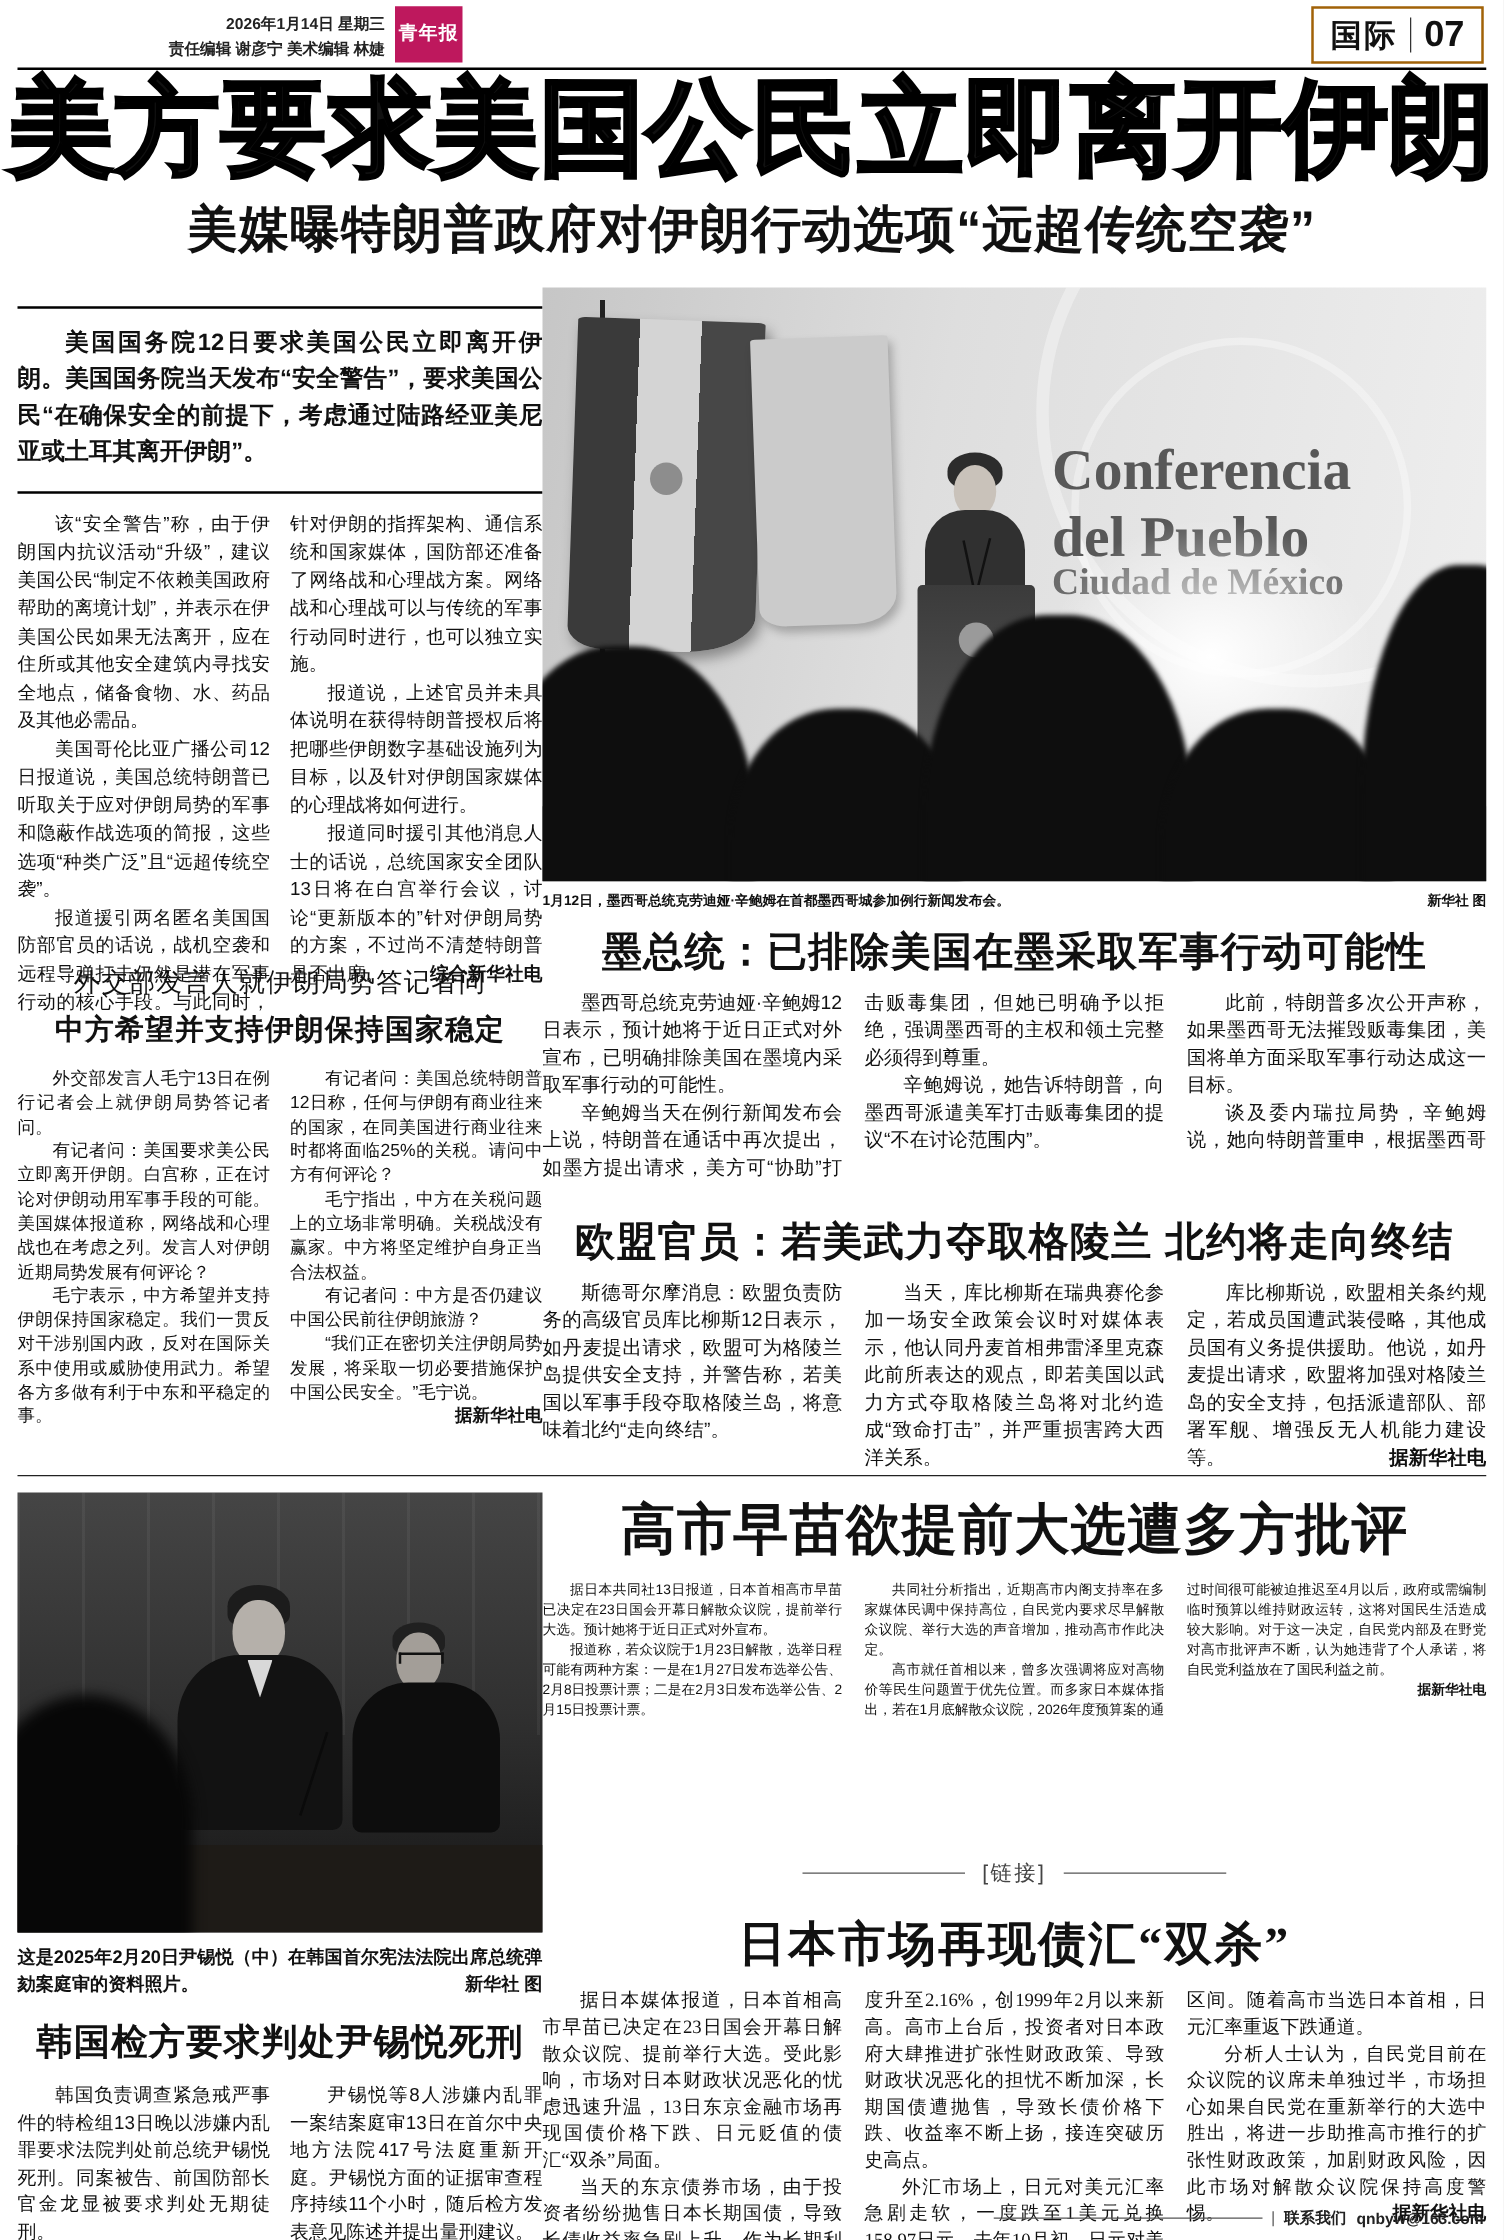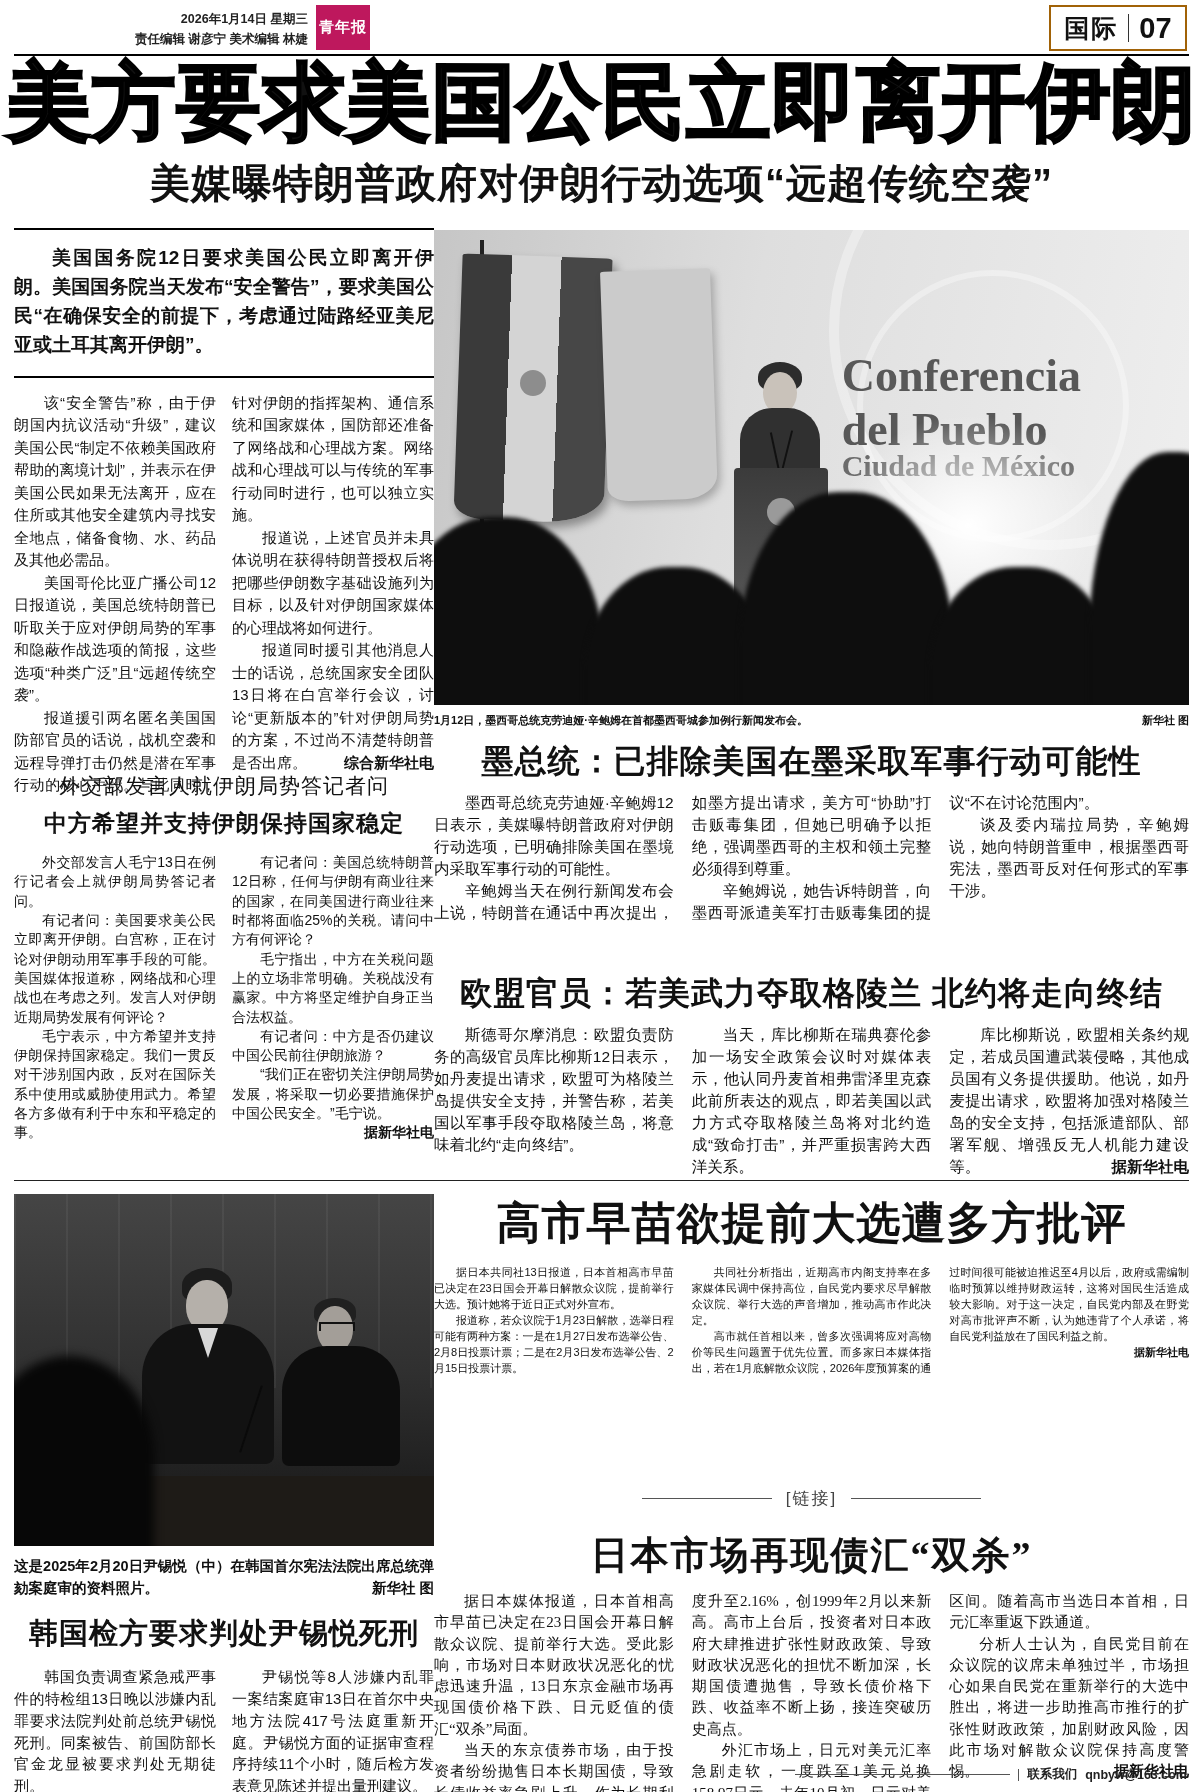--- a/index.html
+++ b/index.html
@@ -21,21 +21,21 @@
   .main-headline{position:absolute;top:58px;left:0;width:100%;text-align:center;
                  font-size:84px;font-weight:900;letter-spacing:1px;line-height:1.05;
                  -webkit-text-stroke:2.5px #000;}
   .sub-headline{position:absolute;top:156px;left:0;width:100%;text-align:center;
                 font-size:40px;font-weight:700;letter-spacing:1px;}
   
   .para{margin:0;text-indent:2em;text-align:justify;}
   .byline{float:right;font-weight:bold;}
   .center{text-align:center;}
   
-  .col-left{position:absolute;left:14px;top:228px;width:420px;}
+  .col-left{position:absolute;left:14px;top:245px;width:420px;}
   .lead-rule-top{border-top:2px solid #000;}
   .lead-par{font-size:19px;font-weight:bold;line-height:1.52;margin:14px 0 0 0;}
   .lead-rule-mid{border-top:2px solid #000;margin:16px 0 14px 0;}
   .lead-body{column-count:2;column-gap:16px;height:438px;overflow:hidden;
              font-size:15px;line-height:1.5;}
   
   .mfa{position:absolute;left:14px;top:772px;width:420px;}
   .mfa-kicker{font-size:21px;font-weight:500;letter-spacing:1px;}
   .mfa-headline{font-size:23px;font-weight:800;letter-spacing:1px;margin-top:8px;}
   .mfa-body{column-count:2;column-gap:16px;height:318px;overflow:hidden;margin-top:14px;
@@ -199,23 +199,24 @@
       <div class="sil s3"></div>
       <div class="sil s4"></div>
       <div class="sil s5"></div>
     </div>
     <div class="caption-row">
       <span>1月12日，墨西哥总统克劳迪娅·辛鲍姆在首都墨西哥城参加例行新闻发布会。</span>
       <span>新华社 图</span>
     </div>
     <div class="story-headline center">墨总统：已排除美国在墨采取军事行动可能性</div>
     <div class="mex-body">
-        <p class="para">墨西哥总统克劳迪娅·辛鲍姆12日表示，美媒曝特朗普政府对伊朗行动选项，已明确排除美国在墨境内采取军事行动的可能性。</p>
+        <p class="para">墨西哥总统克劳迪娅·辛鲍姆12日表示，预计她将于近日正式对外宣布，已明确排除美国在墨境内采取军事行动的可能性。</p>
         <p class="para">辛鲍姆当天在例行新闻发布会上说，特朗普在通话中再次提出，如墨方提出请求，美方可“协助”打击贩毒集团，但她已明确予以拒绝，强调墨西哥的主权和领土完整必须得到尊重。</p>
         <p class="para">辛鲍姆说，她告诉特朗普，向墨西哥派遣美军打击贩毒集团的提议“不在讨论范围内”。</p>
+        <p class="para">此前，特朗普多次公开声称，如果墨西哥无法摧毁贩毒集团，美国将单方面采取军事行动达成这一目标。</p>
         <p class="para">谈及委内瑞拉局势，辛鲍姆说，她向特朗普重申，根据墨西哥宪法，墨西哥反对任何形式的军事干涉。</p>
       </div>
     <div class="story-headline center">欧盟官员：若美武力夺取格陵兰 北约将走向终结</div>
     <div class="eu-body">
         <p class="para">斯德哥尔摩消息：欧盟负责防务的高级官员库比柳斯12日表示，如丹麦提出请求，欧盟可为格陵兰岛提供安全支持，并警告称，若美国以军事手段夺取格陵兰岛，将意味着北约“走向终结”。</p>
         <p class="para">当天，库比柳斯在瑞典赛伦参加一场安全政策会议时对媒体表示，他认同丹麦首相弗雷泽里克森此前所表达的观点，即若美国以武力方式夺取格陵兰岛将对北约造成“致命打击”，并严重损害跨大西洋关系。</p>
         <p class="para">库比柳斯说，欧盟相关条约规定，若成员国遭武装侵略，其他成员国有义务提供援助。他说，如丹麦提出请求，欧盟将加强对格陵兰岛的安全支持，包括派遣部队、部署军舰、增强反无人机能力建设等。<span class="byline">据新华社电</span></p>
       </div>
   </div>
 

